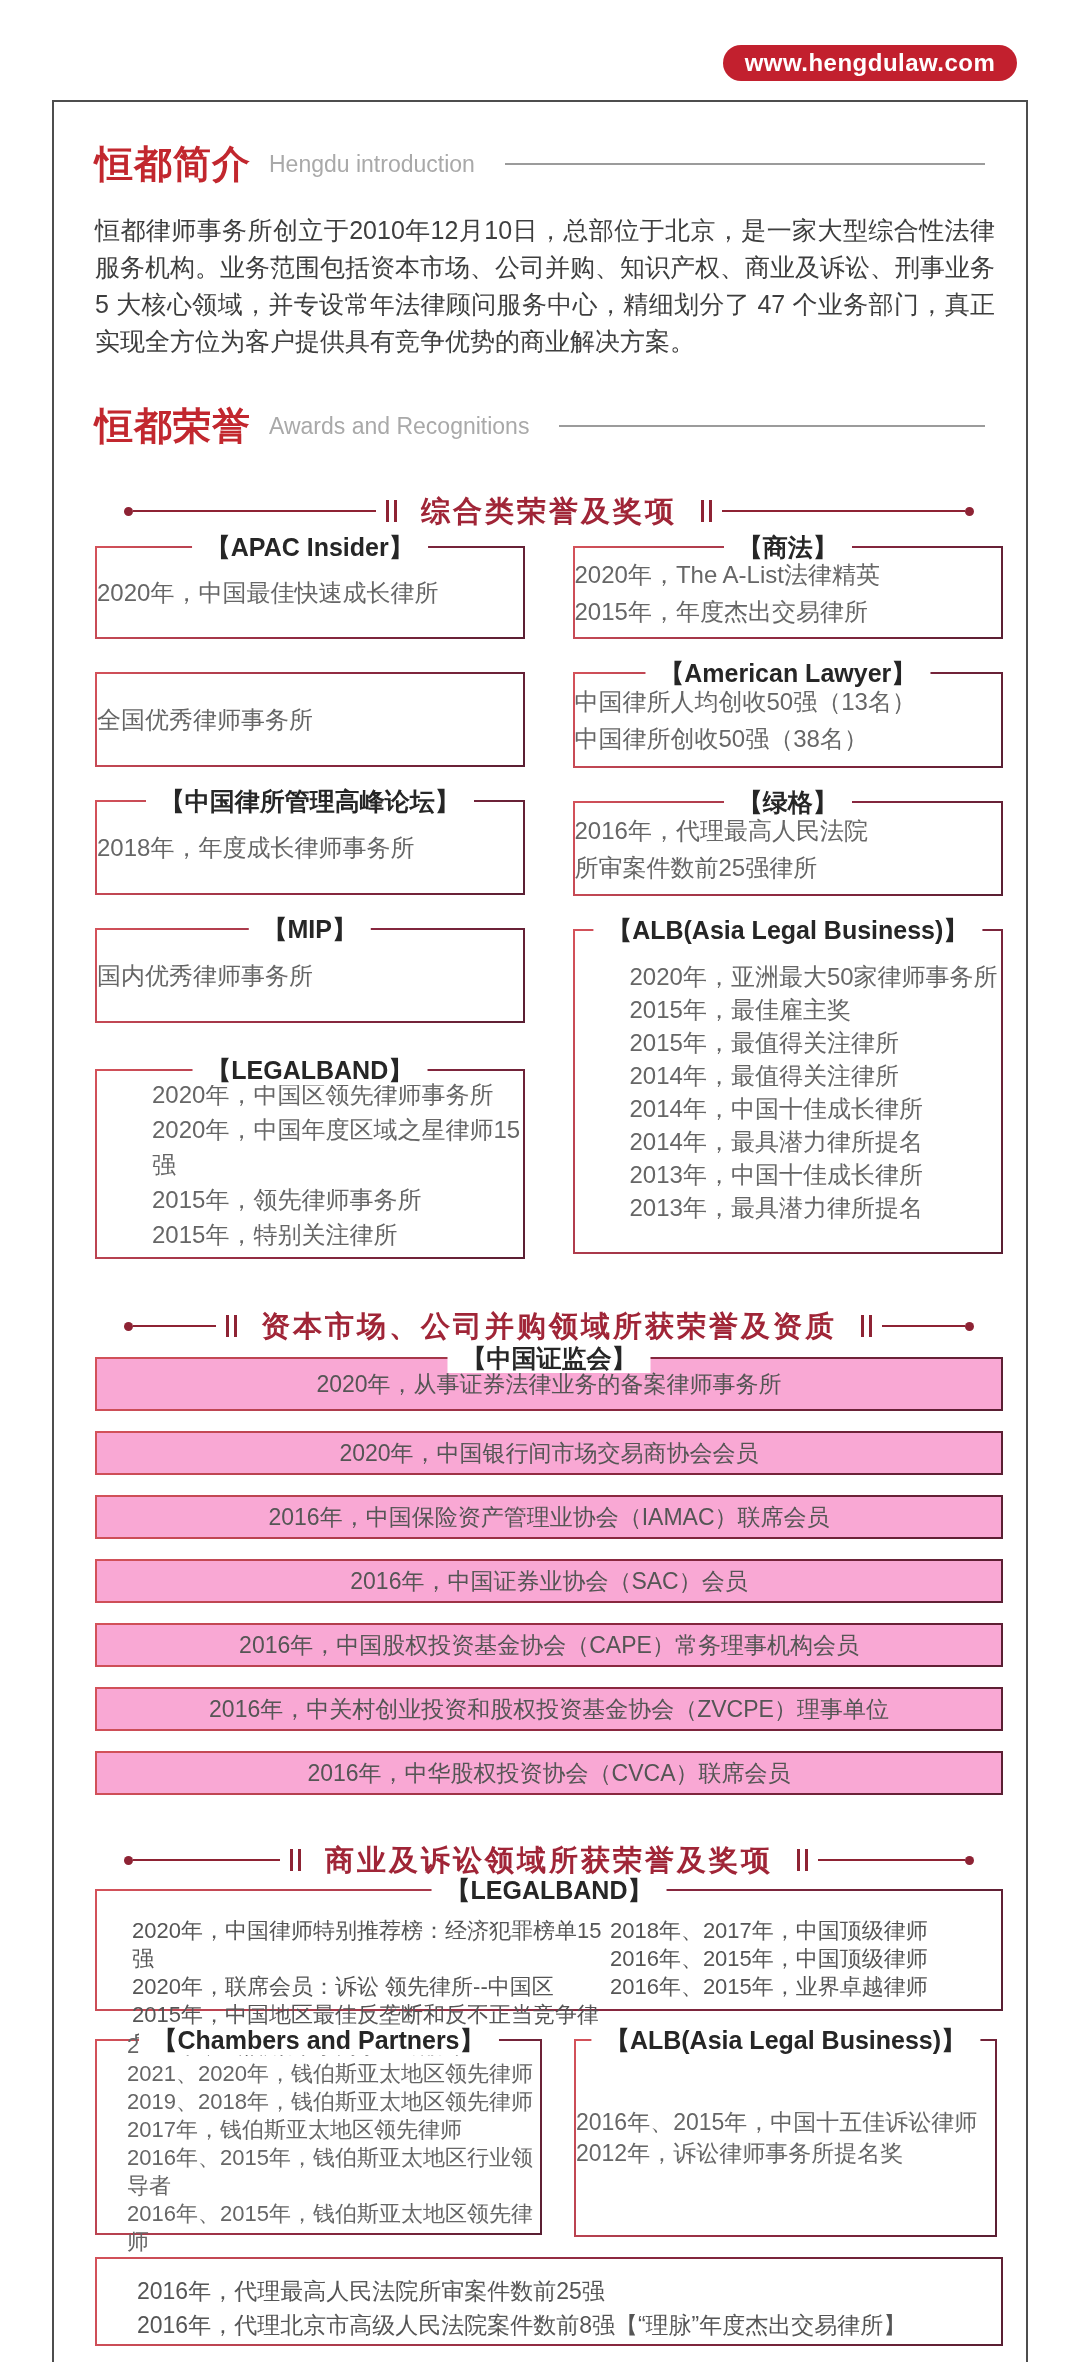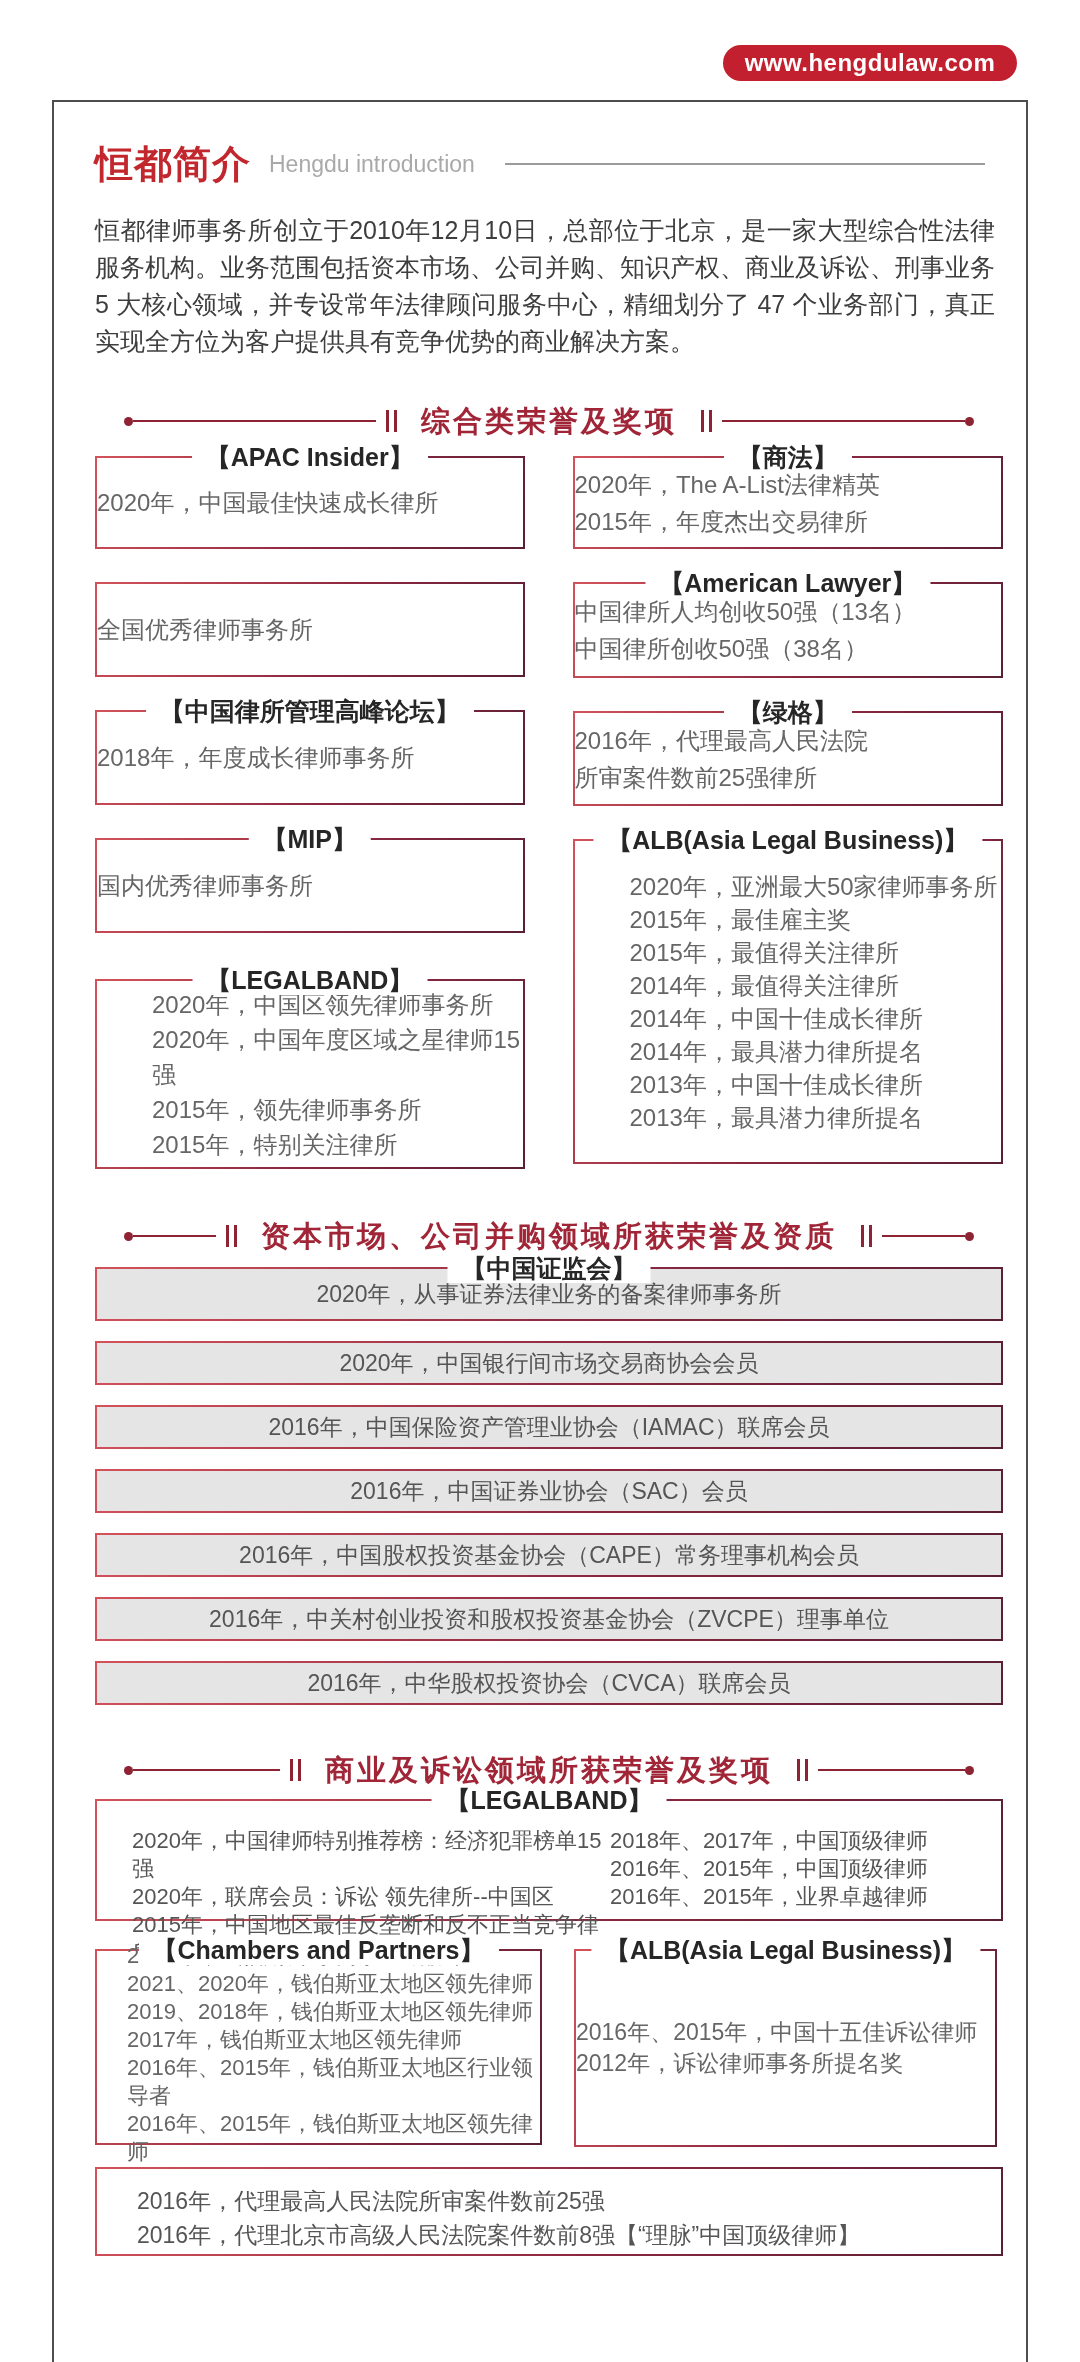--- a/index.html
+++ b/index.html
@@ -47,21 +47,21 @@
   .mt13{margin-top:13px;}
   .block-left{text-align:left;}
   .block-left div{line-height:37px;}
   .abox.list{align-items:flex-start;padding-left:55px;}
   .abox.list div{line-height:33px;}
   .abox.list.wide div{line-height:35px;}
 
   
   .wbox{position:relative;border:2px solid;border-image:linear-gradient(118deg,#d4525a 0%,#8c2840 55%,#5a1f33 100%) 1;
     box-sizing:border-box;display:flex;align-items:center;justify-content:center;font-size:23px;color:#555555;
-    min-height:44px;margin-top:20px;background:#e5e5e5;}
+    min-height:44px;margin-top:20px;background:#f9a8d4;}
   .wbox.first{margin-top:10px;min-height:54px;}
 
   
   .lb3{position:relative;border:2px solid;border-image:linear-gradient(118deg,#d4525a 0%,#8c2840 55%,#5a1f33 100%) 1;
     box-sizing:border-box;height:122px;margin-top:8px;display:flex;padding:26px 0 0 35px;font-size:22px;color:#555555;background:#fff;}
   .lb3 .c1{width:55%;} .lb3 .c2{width:45%;}
   .lb3 div div{line-height:28px;}
 
   .row3{display:flex;gap:32px;margin-top:28px;}
   .chambers{width:447px;height:196px;align-items:flex-start;padding:14px 0 0 30px;font-size:22px;}
@@ -83,20 +83,25 @@
 
   <div class="frame">
 
     <div class="sec-title-row">
       <span class="sec-title">恒都简介</span>
       <span class="sec-title-en">Hengdu introduction</span>
       <span class="sec-title-line"></span>
     </div>
     <div class="intro-p">恒都律师事务所创立于2010年12月10日，总部位于北京，是一家大型综合性法律服务机构。业务范围包括资本市场、公司并购、知识产权、商业及诉讼、刑事业务 5 大核心领域，并专设常年法律顾问服务中心，精细划分了 47 个业务部门，真正实现全方位为客户提供具有竞争优势的商业解决方案。</div>
 
+    <div class="sec-title-row" style="margin-top:42px;">
+      <span class="sec-title">恒都荣誉</span>
+      <span class="sec-title-en">Awards and Recognitions</span>
+      <span class="sec-title-line"></span>
+    </div>
 
     <div class="deco-heading">
       <span class="deco-dot"></span>
       <span class="deco-line"></span>
       <span class="deco-bars">
           <i></i>
           <i></i>
         </span>
       <span class="deco-text">综合类荣誉及奖项</span>
       <span class="deco-bars">
@@ -249,17 +254,17 @@
       </div>
       <div class="abox alb3">
         <span class="btitle">【ALB(Asia Legal Business)】</span>
         <div>2016年、2015年，中国十五佳诉讼律师</div>
         <div>2012年，诉讼律师事务所提名奖</div>
       </div>
     </div>
 
     <div class="bbox">
       <div>2016年，代理最高人民法院所审案件数前25强</div>
-      <div>2016年，代理北京市高级人民法院案件数前8强【“理脉”中国顶级律师】</div>
+      <div>2016年，代理北京市高级人民法院案件数前8强【“理脉”年度杰出交易律所】</div>
     </div>
 
   </div>
 </div>
 
 </body></html>

